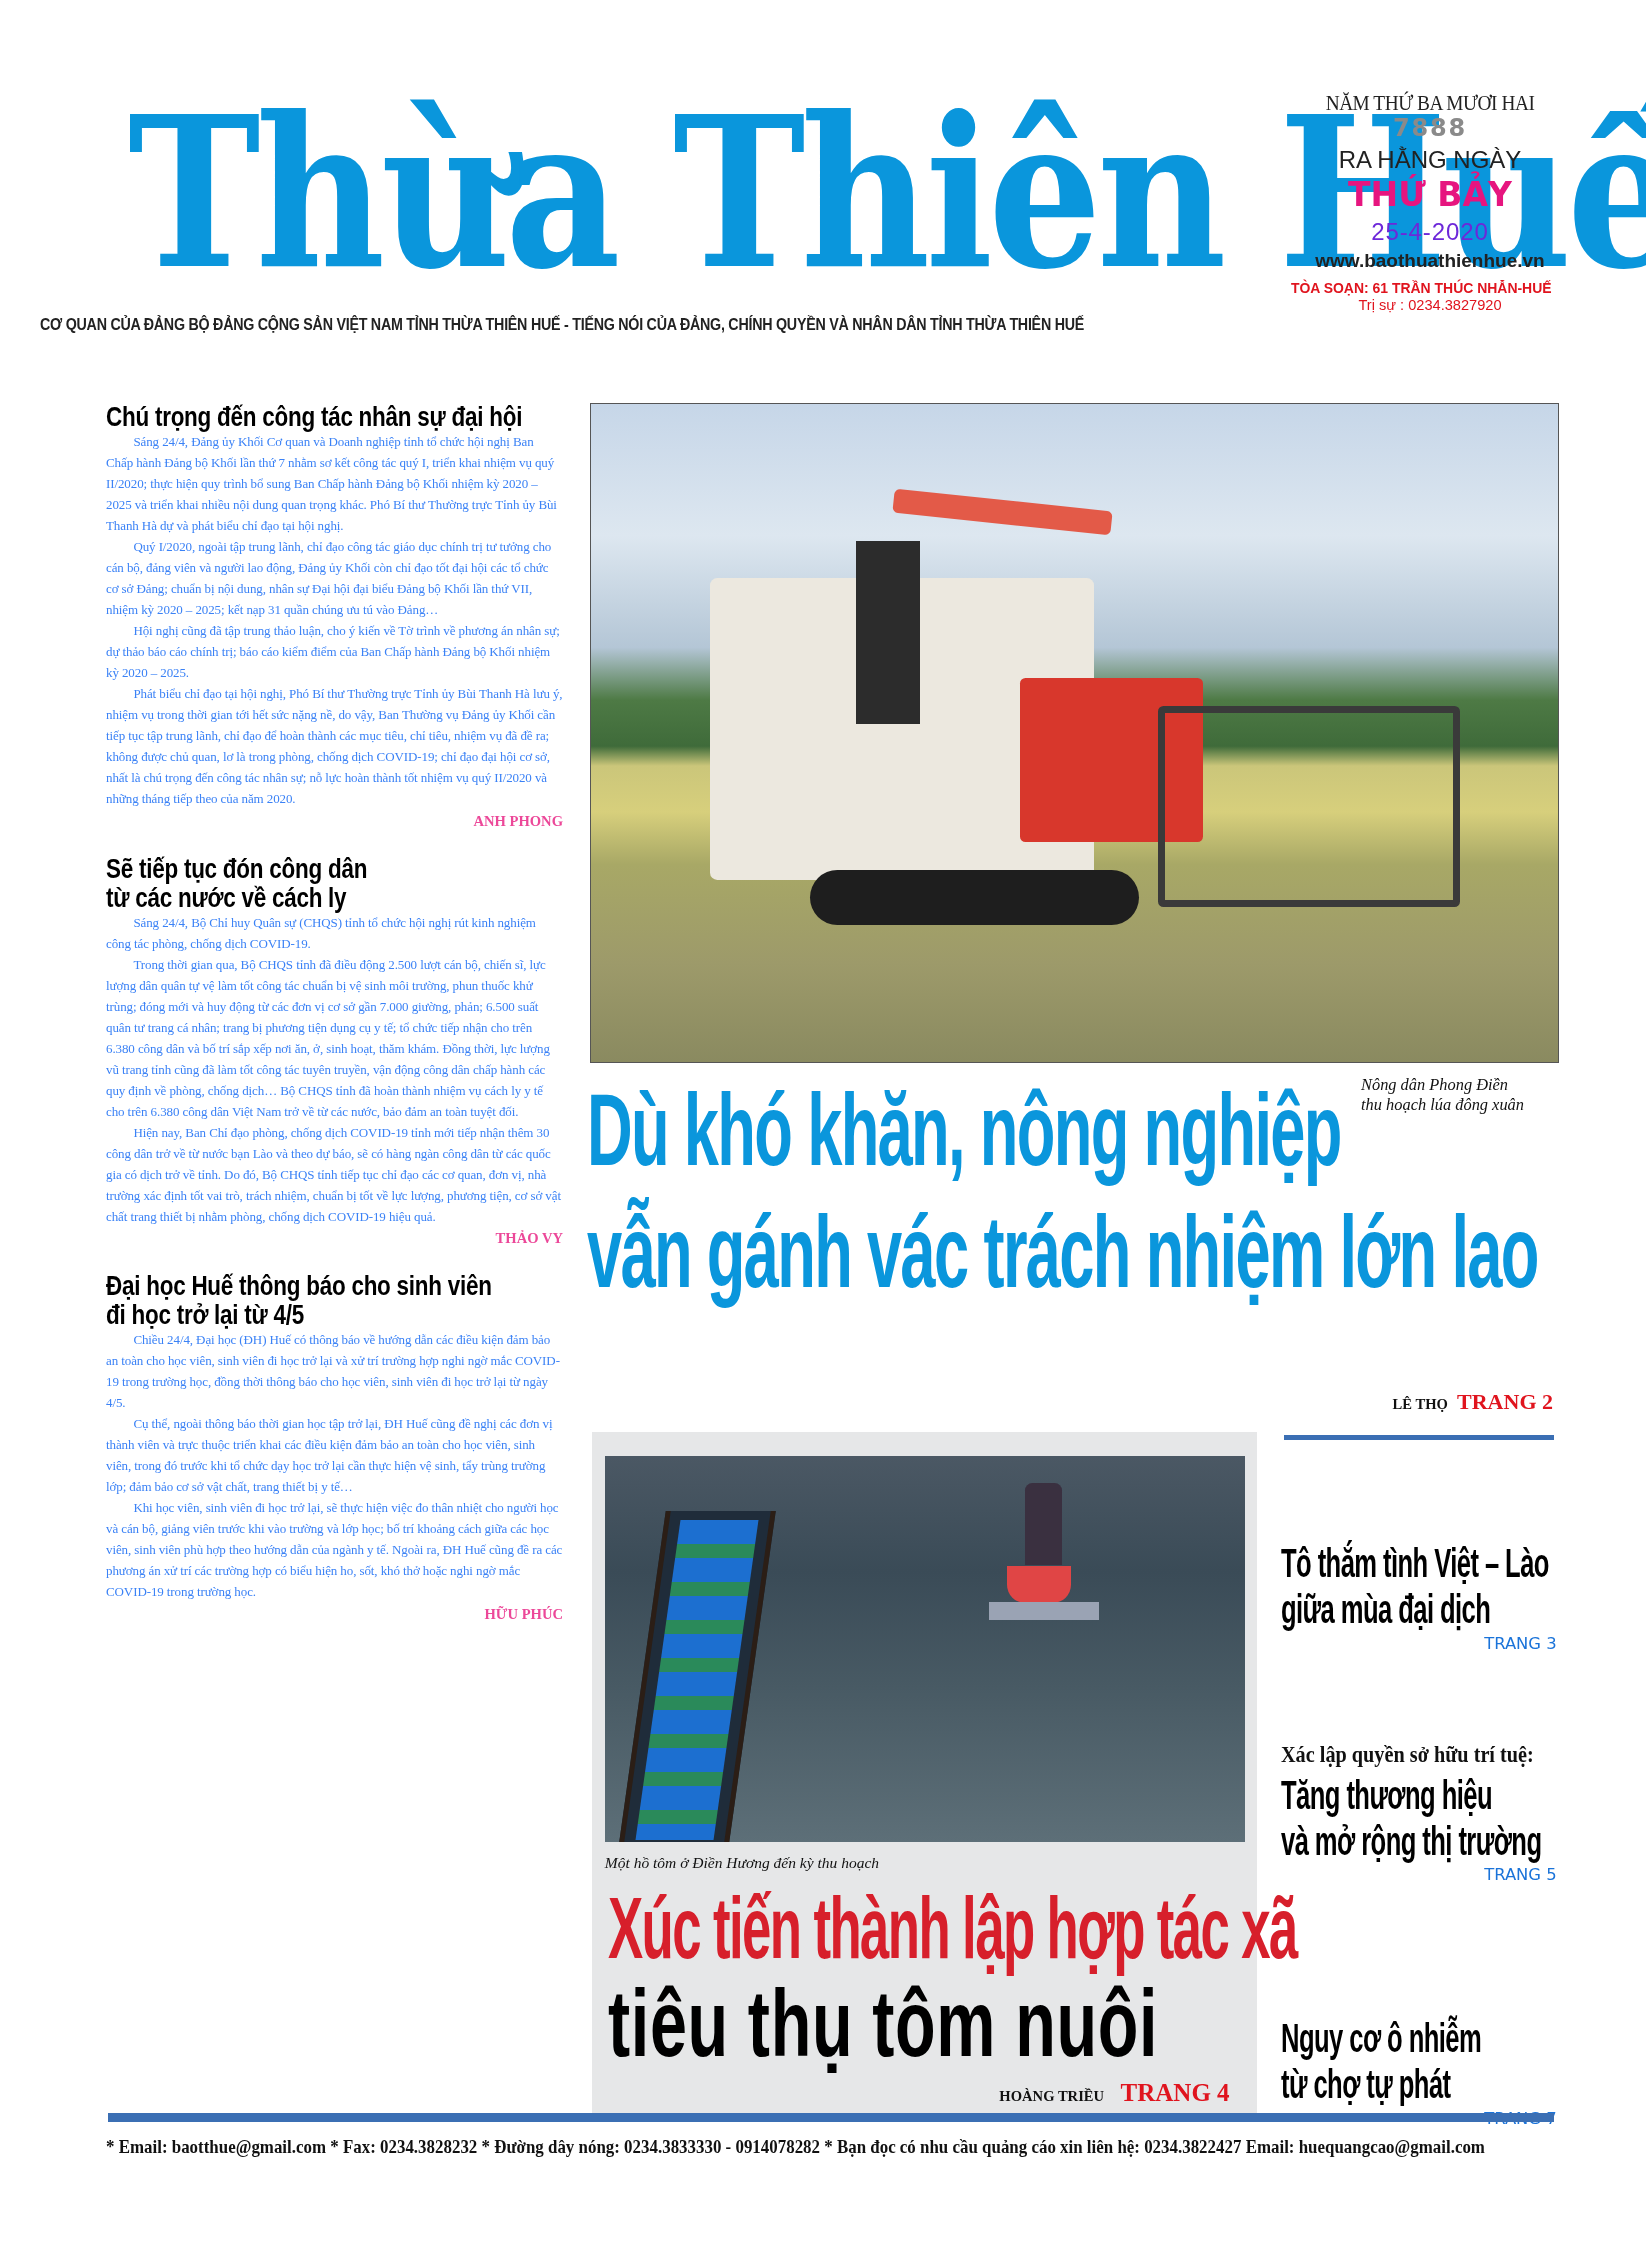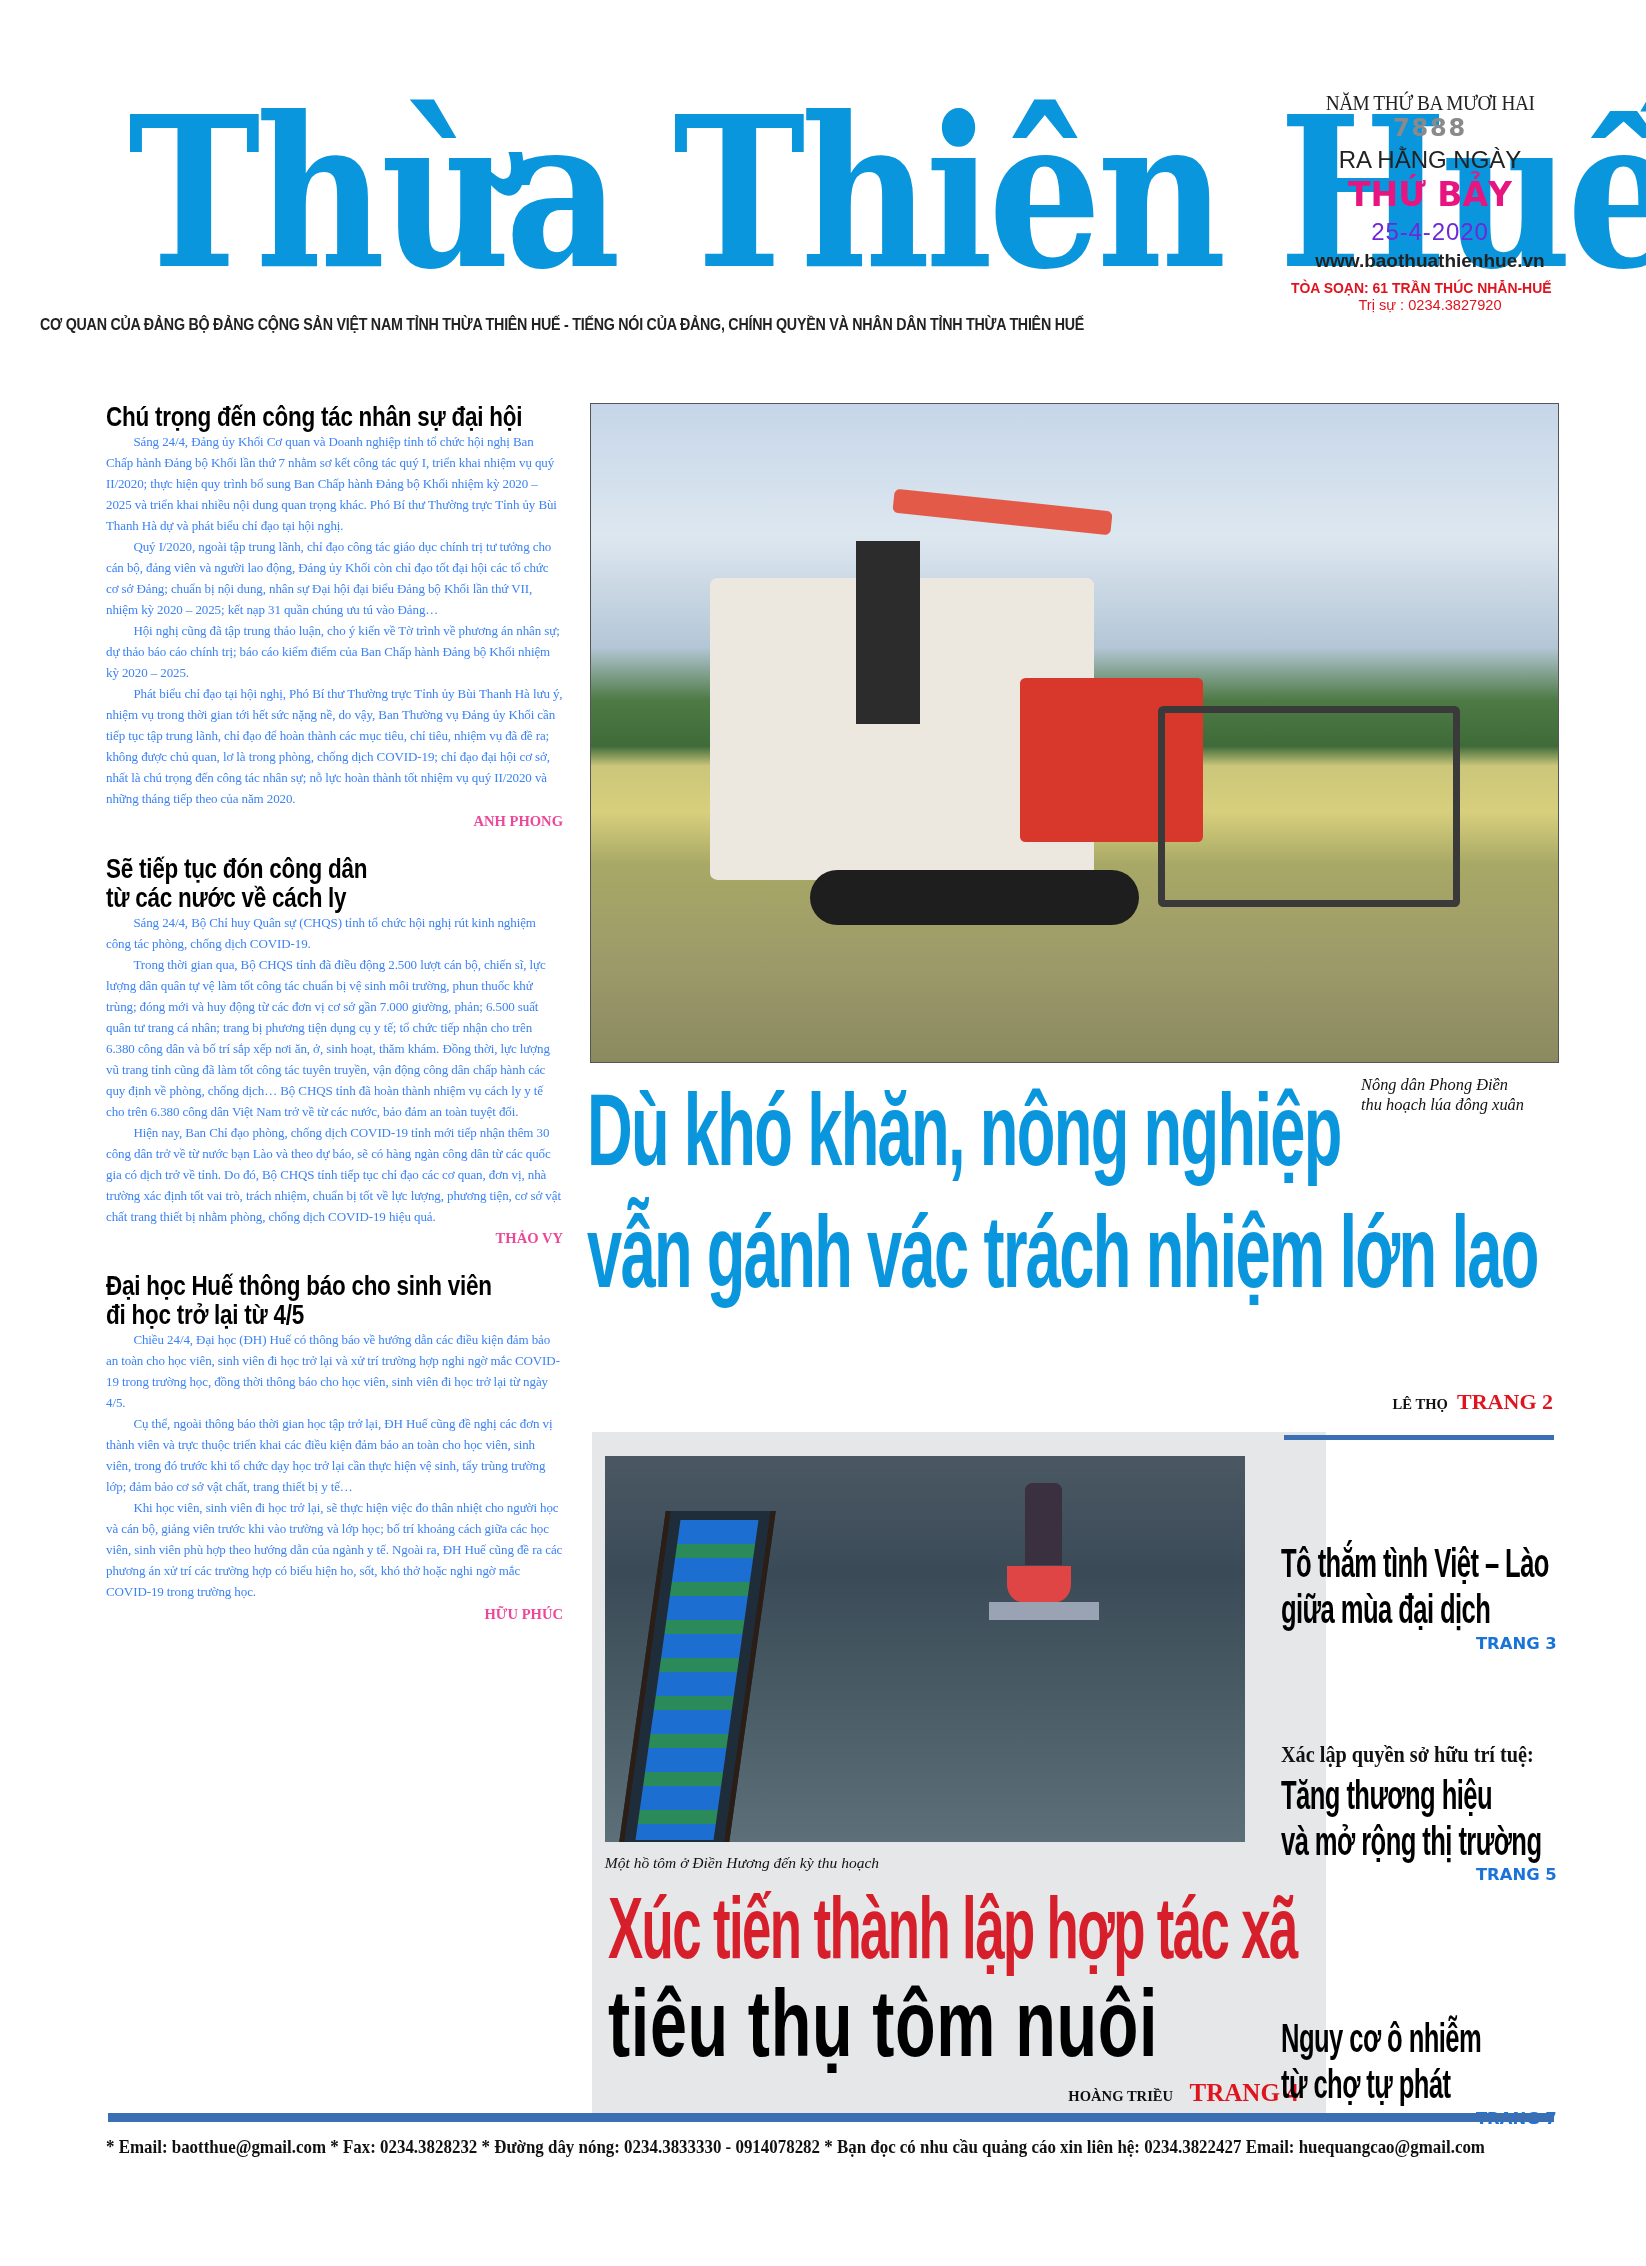--- a/index.html
+++ b/index.html
@@ -61,21 +61,21 @@
     position: absolute; left: 587px; top: 1069px; width: 1005px;
     font-family: "Liberation Sans", sans-serif; font-weight: bold; color: #0a96dc;
     font-size: 102px; line-height: 122px; letter-spacing: -2.7px;
     transform: scaleX(0.62); transform-origin: left top; white-space: nowrap;
   }
   .lead-headline div:nth-child(2) { margin-top: 0px; }
   .lead-credit { position: absolute; left: 1334px; top: 1389px; width: 219px; text-align: right; white-space: nowrap; }
   .lead-author { font-family: "Liberation Serif", serif; font-weight: bold; font-size: 14.6px; color: #111; }
   .lead-page { font-family: "Liberation Serif", serif; font-weight: bold; font-size: 22px; color: #e0141e; margin-left: 5.5px; }
 
-  .shrimp-box { position: absolute; left: 592px; top: 1432px; width: 734px; height: 685px; background: #e6e7e8; }
+  .shrimp-box { position: absolute; left: 592px; top: 1432px; width: 665px; height: 685px; background: #e6e7e8; }
   .photo-shrimp {
     position: absolute; left: 12.8px; top: 24px; width: 640px; height: 386px; overflow: hidden;
     background: linear-gradient(180deg, #4b5864 0%, #3a4b57 30%, #485a64 60%, #5d6f78 100%);
   }
   .aerator-row { position: absolute; left: 37px; top: 55px; width: 110px; height: 338px; background: #1f2c3a; transform: skewX(-8deg); border-left: 5.5px solid #2b1e16; border-right: 5.5px solid #2b1e16; }
   .aerator-row::before { content: ""; position: absolute; inset: 9.1px 11px; background: repeating-linear-gradient(180deg, #1c6fd0 0 24px, #2a8a5a 24px 38px); }
   .pond-worker-tub { position: absolute; left: 402px; top: 110px; width: 64px; height: 37px; background: #e04545; border-radius: 0 0 18.3px 18.3px; }
   .pond-worker { position: absolute; left: 420px; top: 27.4px; width: 37px; height: 82px; background: #3a3040; border-radius: 7.3px 7.3px 0 0; }
   .pond-float { position: absolute; left: 384px; top: 146px; width: 110px; height: 18.3px; background: #9aa3b4; }
   .shrimp-caption {
@@ -99,21 +99,21 @@
   .shrimp-page { font-family: "Liberation Serif", serif; font-weight: bold; font-size: 25px; color: #e0141e; margin-left: 12.8px; }
 
   .right-rule-top { position: absolute; left: 1284px; top: 1435px; width: 270px; height: 4.6px; background: #3b6fb4; }
   .teaser { position: absolute; left: 1281px; width: 283px; margin-top: 41px; }
   .teaser-kicker { font-family: "Liberation Serif", serif; font-weight: bold; font-size: 23px; color: #111; white-space: nowrap; transform: scaleX(0.88); transform-origin: left top; }
   .teaser-title {
     font-family: "Liberation Sans", sans-serif; font-weight: bold; font-size: 40px; line-height: 46px; color: #000;
     transform: scaleX(0.64); transform-origin: left top; white-space: nowrap; letter-spacing: -0.9px;
   }
   .teaser-page {
-    text-align: right; font-family: "DejaVu Sans", sans-serif; font-weight: bold; font-size: 16.4px;
+    text-align: right; font-family: "DejaVu Sans", sans-serif; font-weight: normal; font-size: 16.4px;
     color: #1a73d9; padding-right: 7.3px; margin-top: 1.8px;
   }
 
   .footer-rule { position: absolute; left: 108px; top: 2113px; width: 1446px; height: 9.1px; background: #3b6fb4; }
   .footer-text {
     position: absolute; left: 106px; top: 2136px; width: 1553px;
     font-family: "Liberation Serif", serif; font-weight: bold; font-size: 19px; color: #111; white-space: nowrap;
     transform: scaleX(0.89); transform-origin: left top;
   }
 </style>

